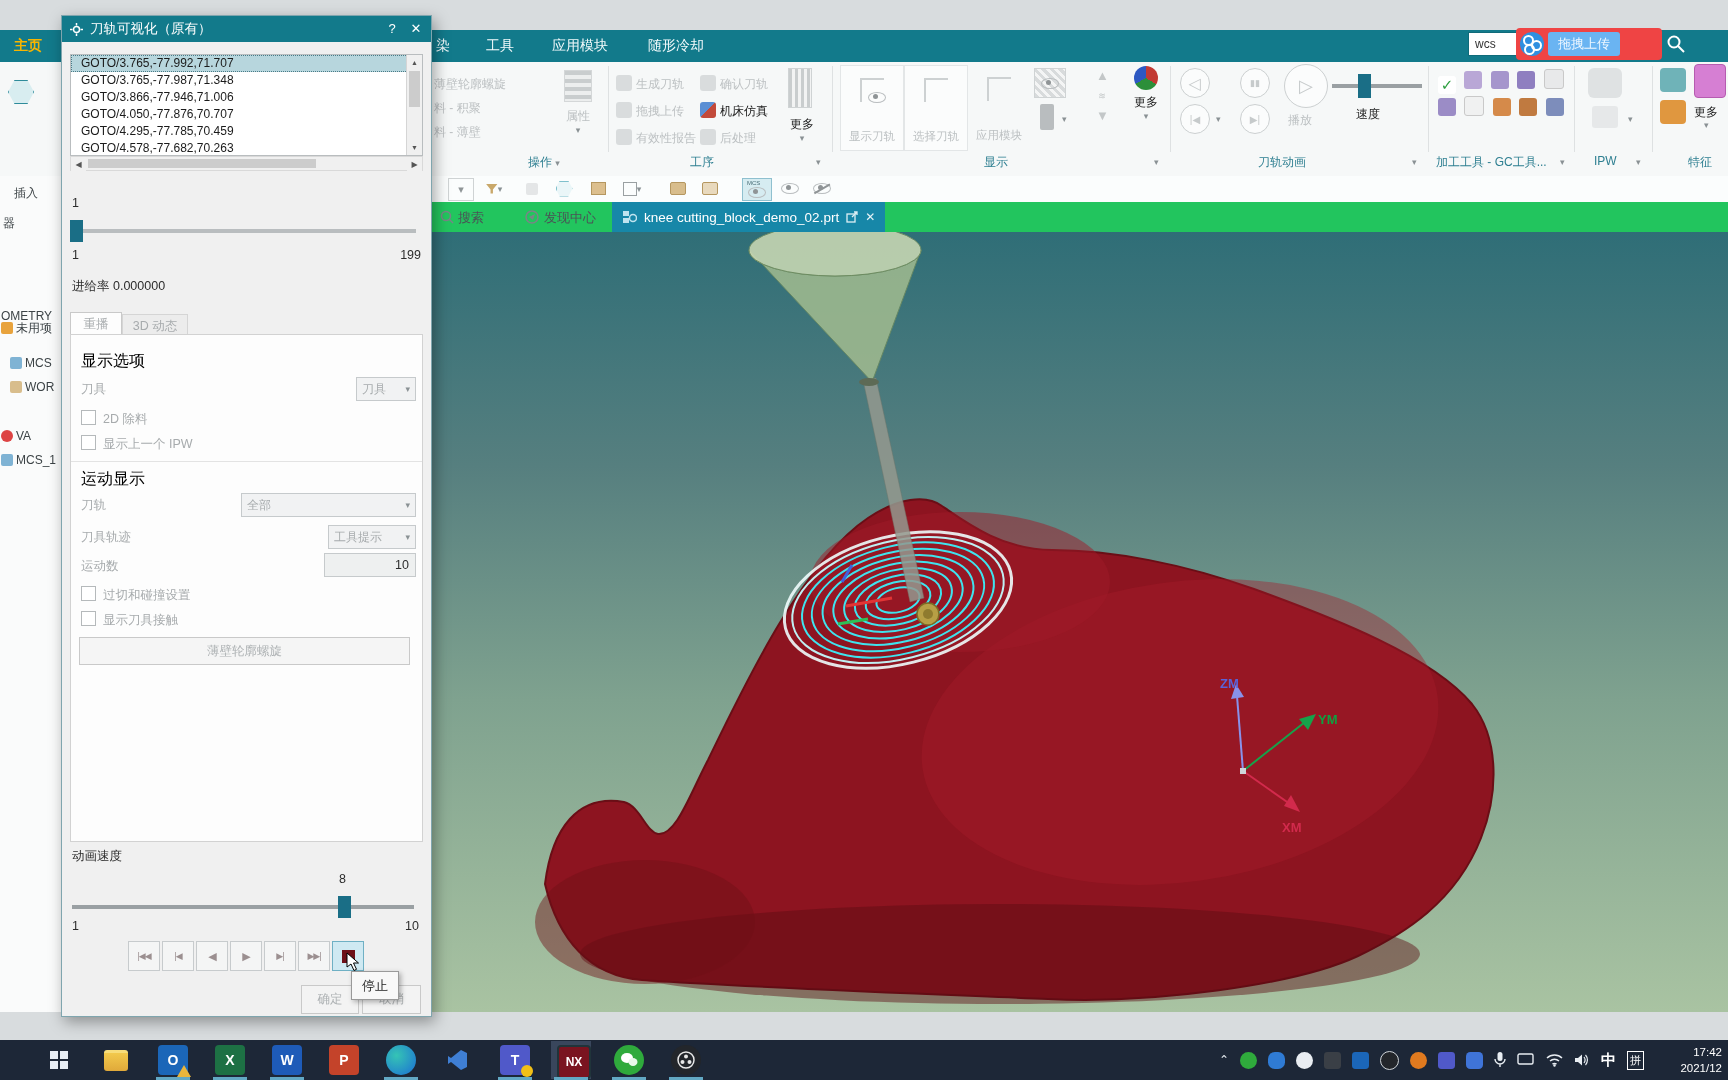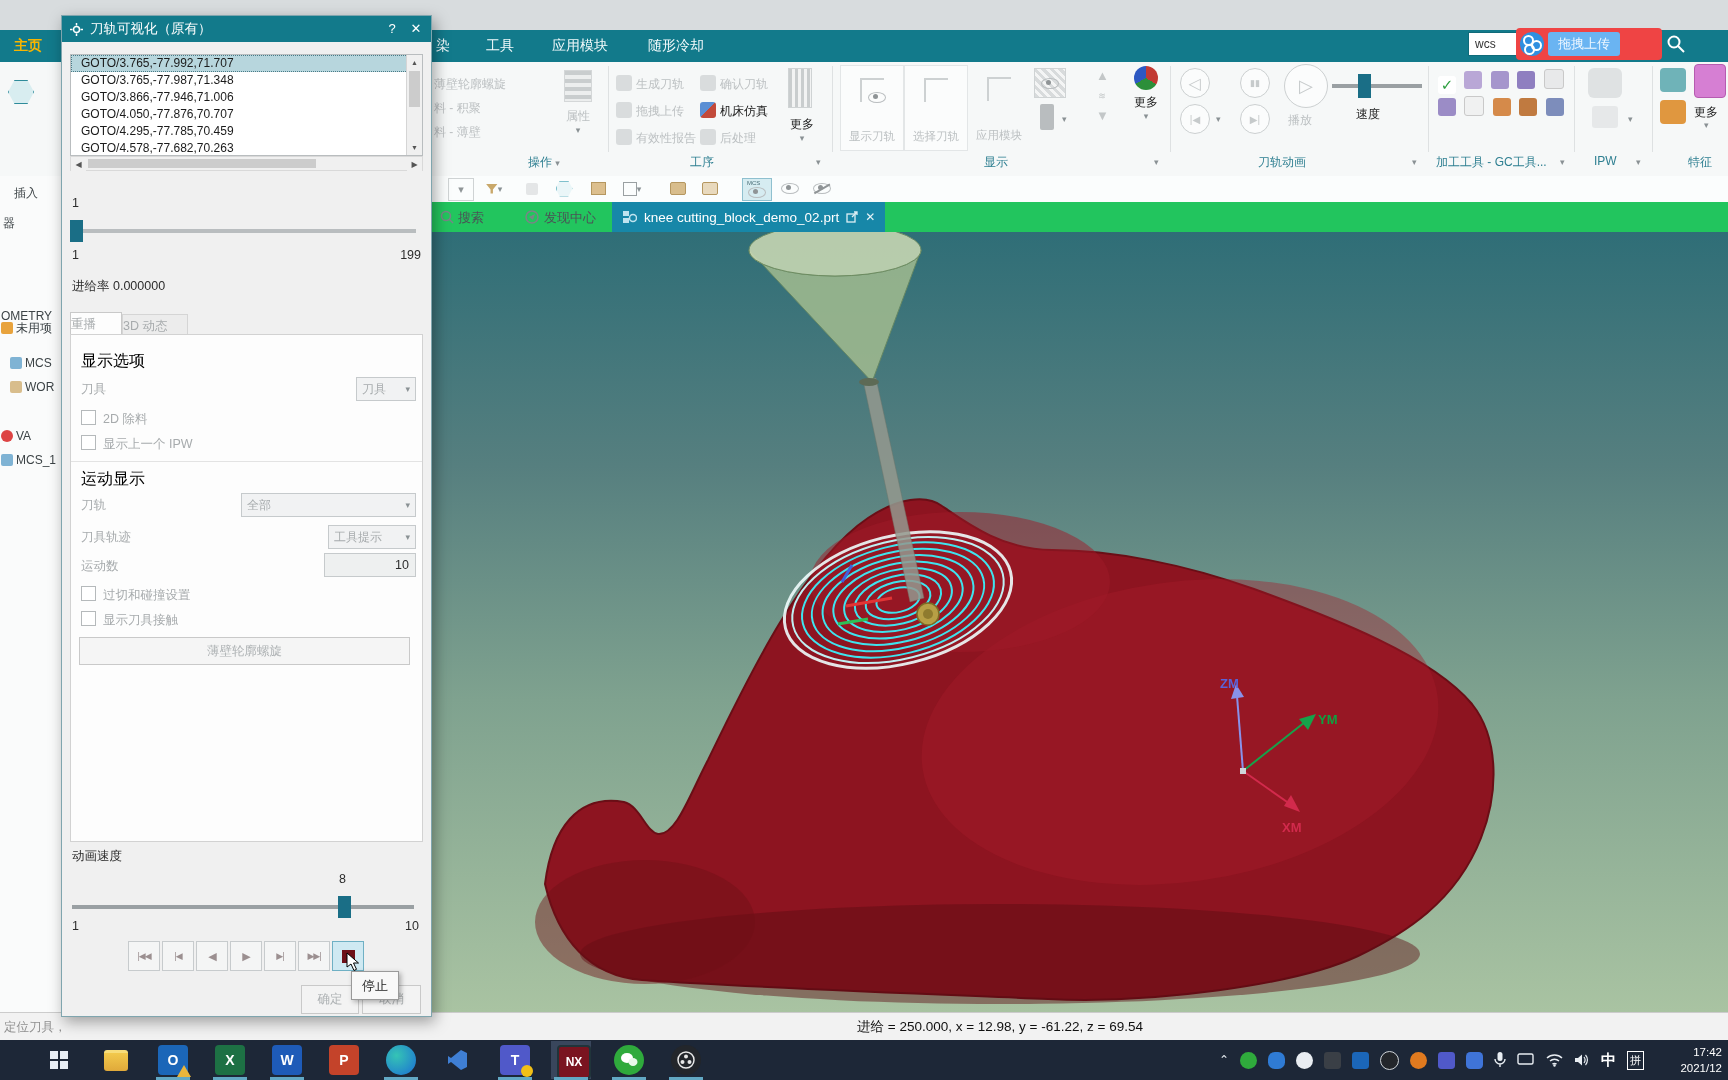--- a/index.html
+++ b/index.html
@@ -80,21 +80,21 @@
   .sbtn{width:15px;height:15px;font-size:7px;color:#555;text-align:center;line-height:15px;background:#f0f0f0;}
   .hsb{position:absolute;left:8px;top:140px;width:353px;height:15px;background:#f0f0f0;border:1px solid #d9d9d9;box-sizing:border-box;}
   .thumb{background:#cccccc;position:absolute;}
   .slider-track{position:absolute;height:4px;background:#9aa0a3;}
   .slider-handle{position:absolute;width:13px;height:22px;background:#1a6e86;}
   .dlbl{font-size:12.5px;color:#a7abad;}
   .dtxt{font-size:12.5px;color:#2c2c2c;}
   .dd{position:absolute;border:1px solid #c6cacc;background:#f1f2f3;color:#a7abad;font-size:12px;height:24px;box-sizing:border-box;
     display:flex;align-items:center;justify-content:space-between;padding:0 5px;}
   .cb{width:13px;height:13px;border:1px solid #b5b9bb;background:#fff;display:inline-block;vertical-align:-2px;margin-right:7px;}
-  .tab1{position:absolute;height:23px;font-size:12.5px;color:#a7abad;line-height:23px;box-sizing:border-box;}
+  .tab1{position:absolute;height:23px;font-size:12.5px;color:#a7abad;text-align:center;line-height:23px;box-sizing:border-box;}
   .tabpage{position:absolute;left:8px;top:318px;width:353px;height:508px;background:#fdfdfd;border:1px solid #d2d2d2;box-sizing:border-box;}
   .pbtn{position:absolute;width:30px;height:28px;border:1px solid #c7cbcd;background:#f4f5f5;color:#9b8f90;
     font-size:9px;display:flex;align-items:center;justify-content:center;letter-spacing:-1px;white-space:nowrap;}
   .pbtn.stop{background:#cfe9f2;border-color:#6fb0c4;}
   .stop-sq{width:13px;height:13px;background:#6d1018;}
   .tooltip{position:absolute;left:289px;top:955px;width:46px;height:27px;background:#f8f8f8;border:1px solid #9a9a9a;
     box-shadow:2px 2px 5px rgba(0,0,0,.3);font-size:13px;color:#222;text-align:center;line-height:27px;z-index:13;}
   .dlg-btn{position:absolute;height:27px;border:1px solid #c9c9c9;background:#f3f3f3;color:#aeb2b4;font-size:12.5px;
     text-align:center;line-height:27px;z-index:11;}
   .cursor{position:absolute;z-index:14;}
@@ -383,24 +383,20 @@
     <div class="treerow" style="left:14px;top:9px">插入</div>
     <div class="treerow" style="left:3px;top:39px">器</div>
     <div class="treerow" style="left:1px;top:133px"><span>OMETRY</span></div>
     <div class="treerow" style="left:1px;top:144px"><span class="treeico" style="background:#e8a33d"></span><span>未用项</span></div>
     <div class="treerow" style="left:10px;top:180px"><span class="treeico" style="background:#7fb3d4"></span><span>MCS</span></div>
     <div class="treerow" style="left:10px;top:204px"><span class="treeico" style="background:#d8bd8c"></span><span>WOR</span></div>
     <div class="treerow" style="left:1px;top:253px"><span class="treeico" style="background:#d44;border-radius:50%"></span><span>VA</span></div>
     <div class="treerow" style="left:1px;top:277px"><span class="treeico" style="background:#7fb3d4"></span><span>MCS_1</span></div>
   </div>
 
-  <div class="statusbar">
-    <span class="status-left">定位刀具，</span>
-    <span class="status-feed">进给 = 250.000, x = 12.98, y = -61.22, z = 69.54</span>
-  </div>
 
   <div class="dialog">
     <div class="dlg-title">
       <svg width="13" height="13">
         <circle cx="6.5" cy="6.5" r="3" fill="none" stroke="#fff" stroke-width="1.5"></circle>
         <g stroke="#fff" stroke-width="1.5">
             <line x1="6.5" y1="0" x2="6.5" y2="2.5"></line>
             <line x1="6.5" y1="10.5" x2="6.5" y2="13"></line>
         <line x1="0" y1="6.5" x2="2.5" y2="6.5"></line>
             <line x1="10.5" y1="6.5" x2="13" y2="6.5"></line>

